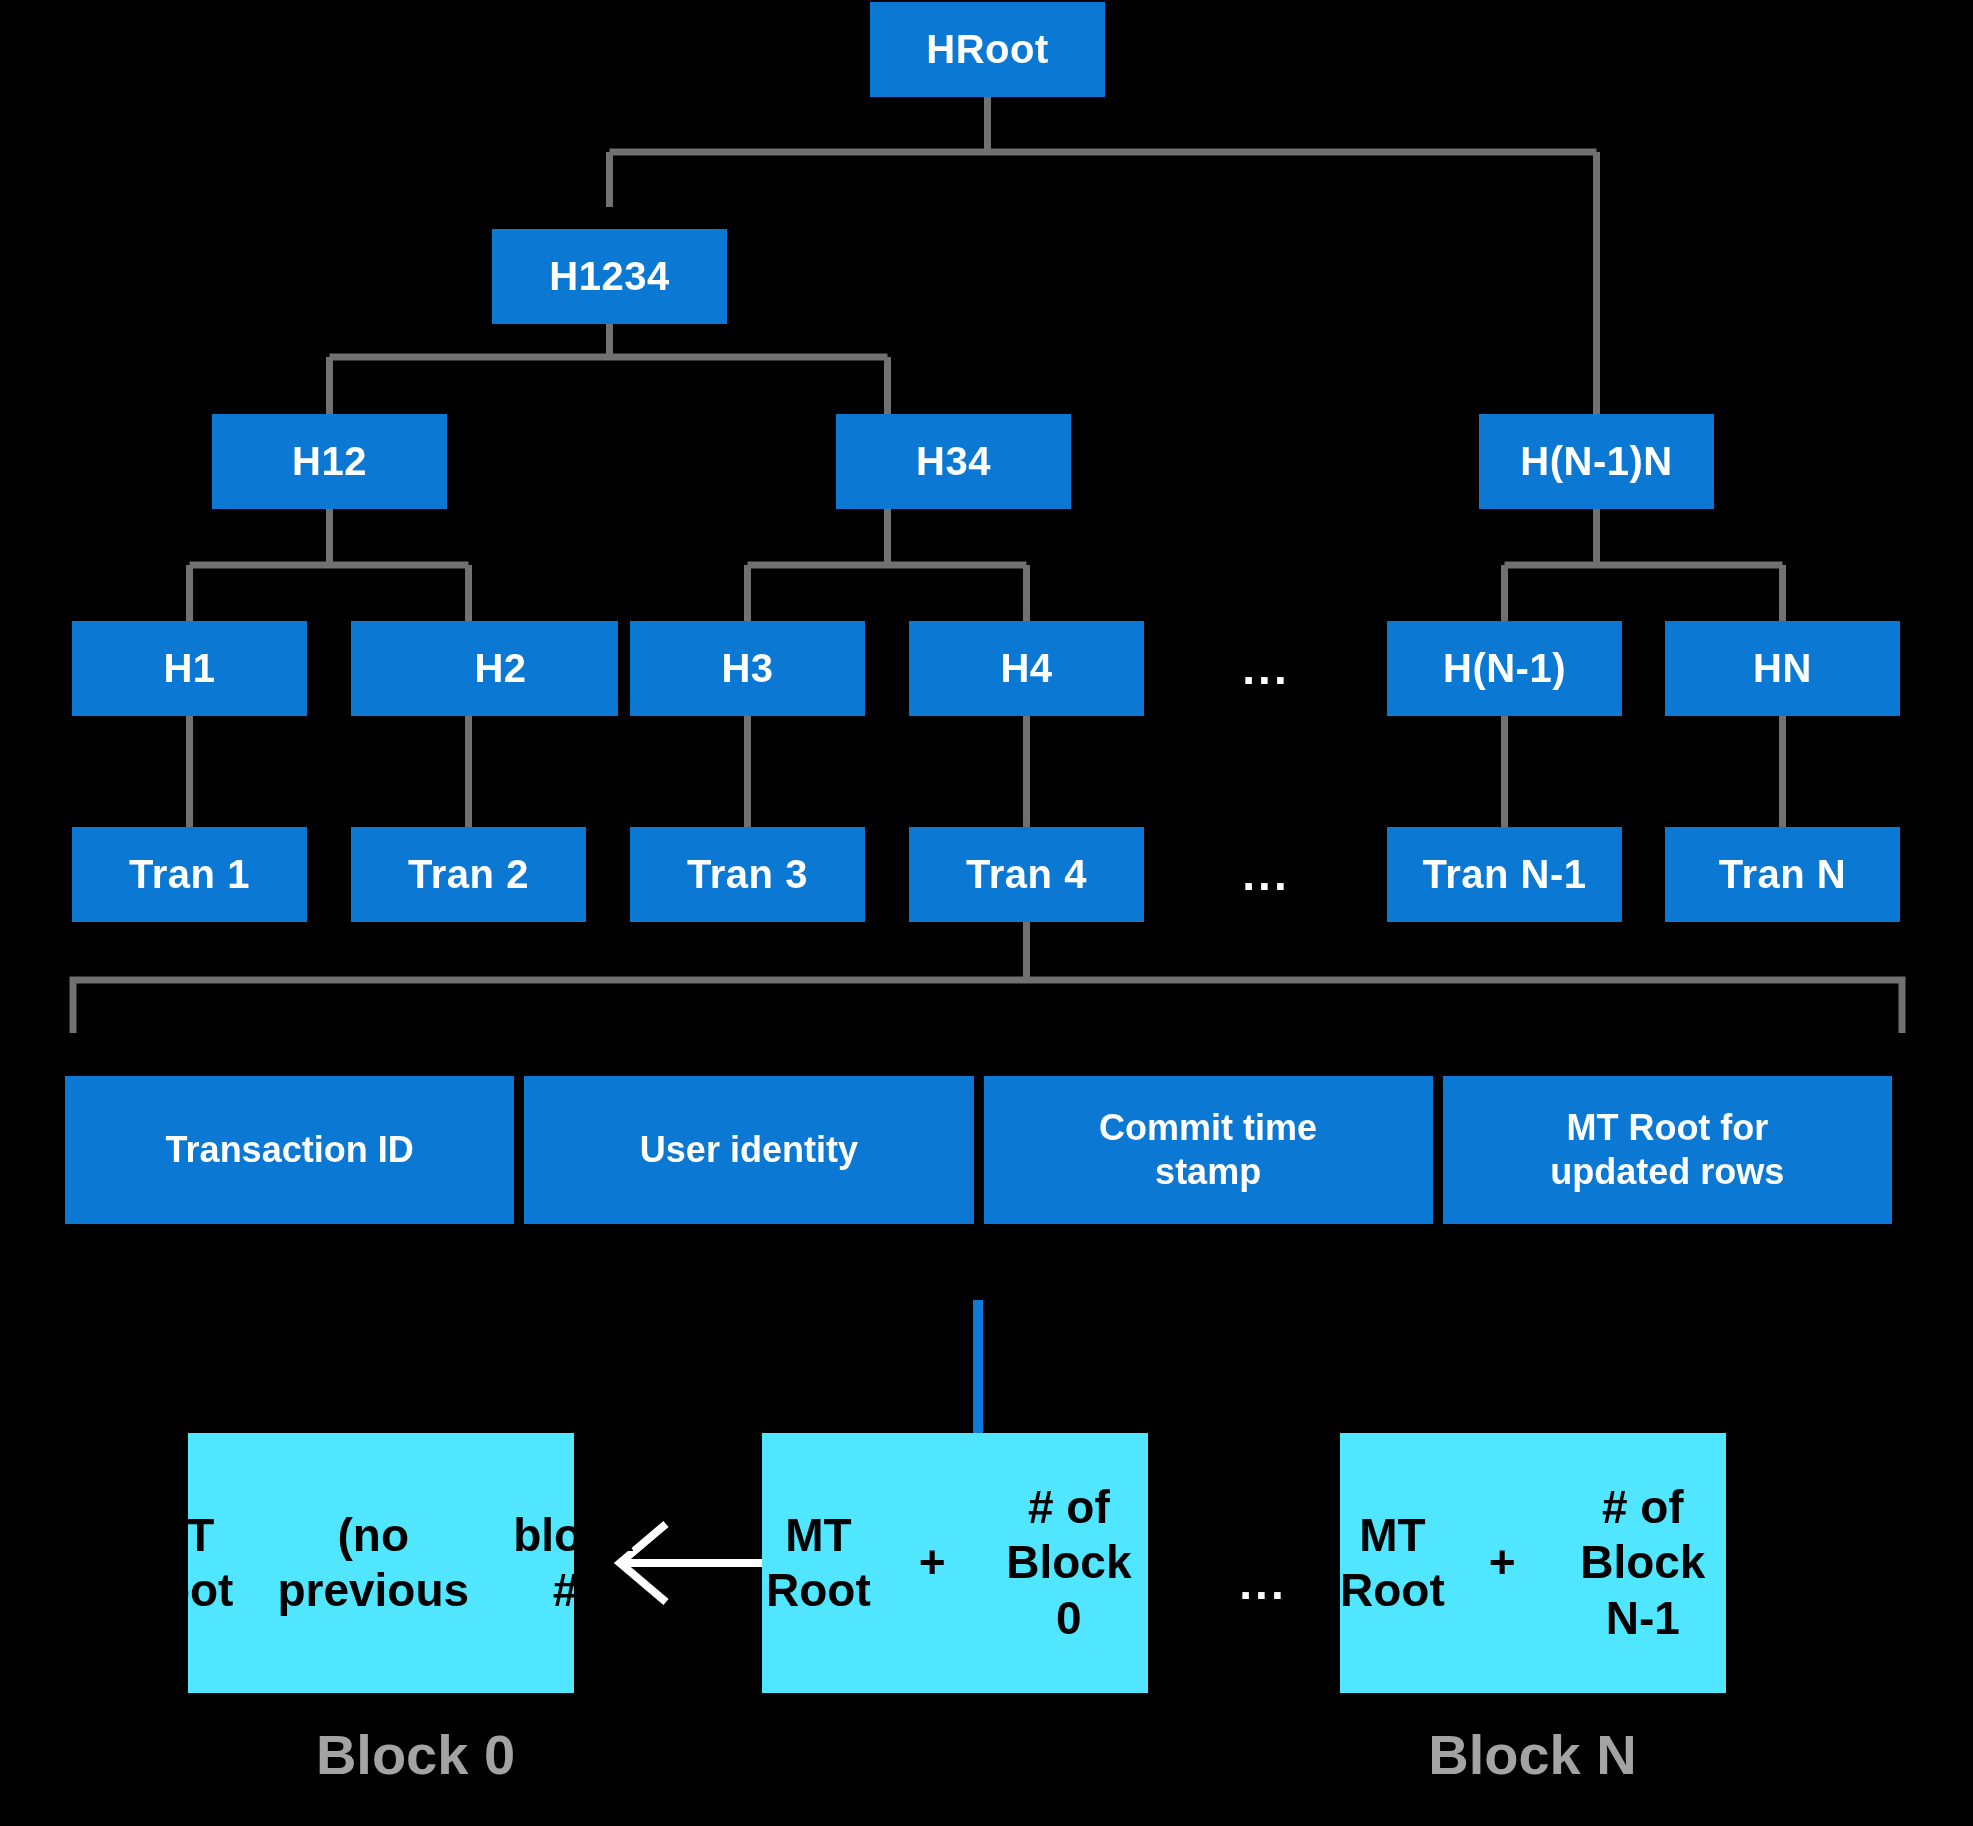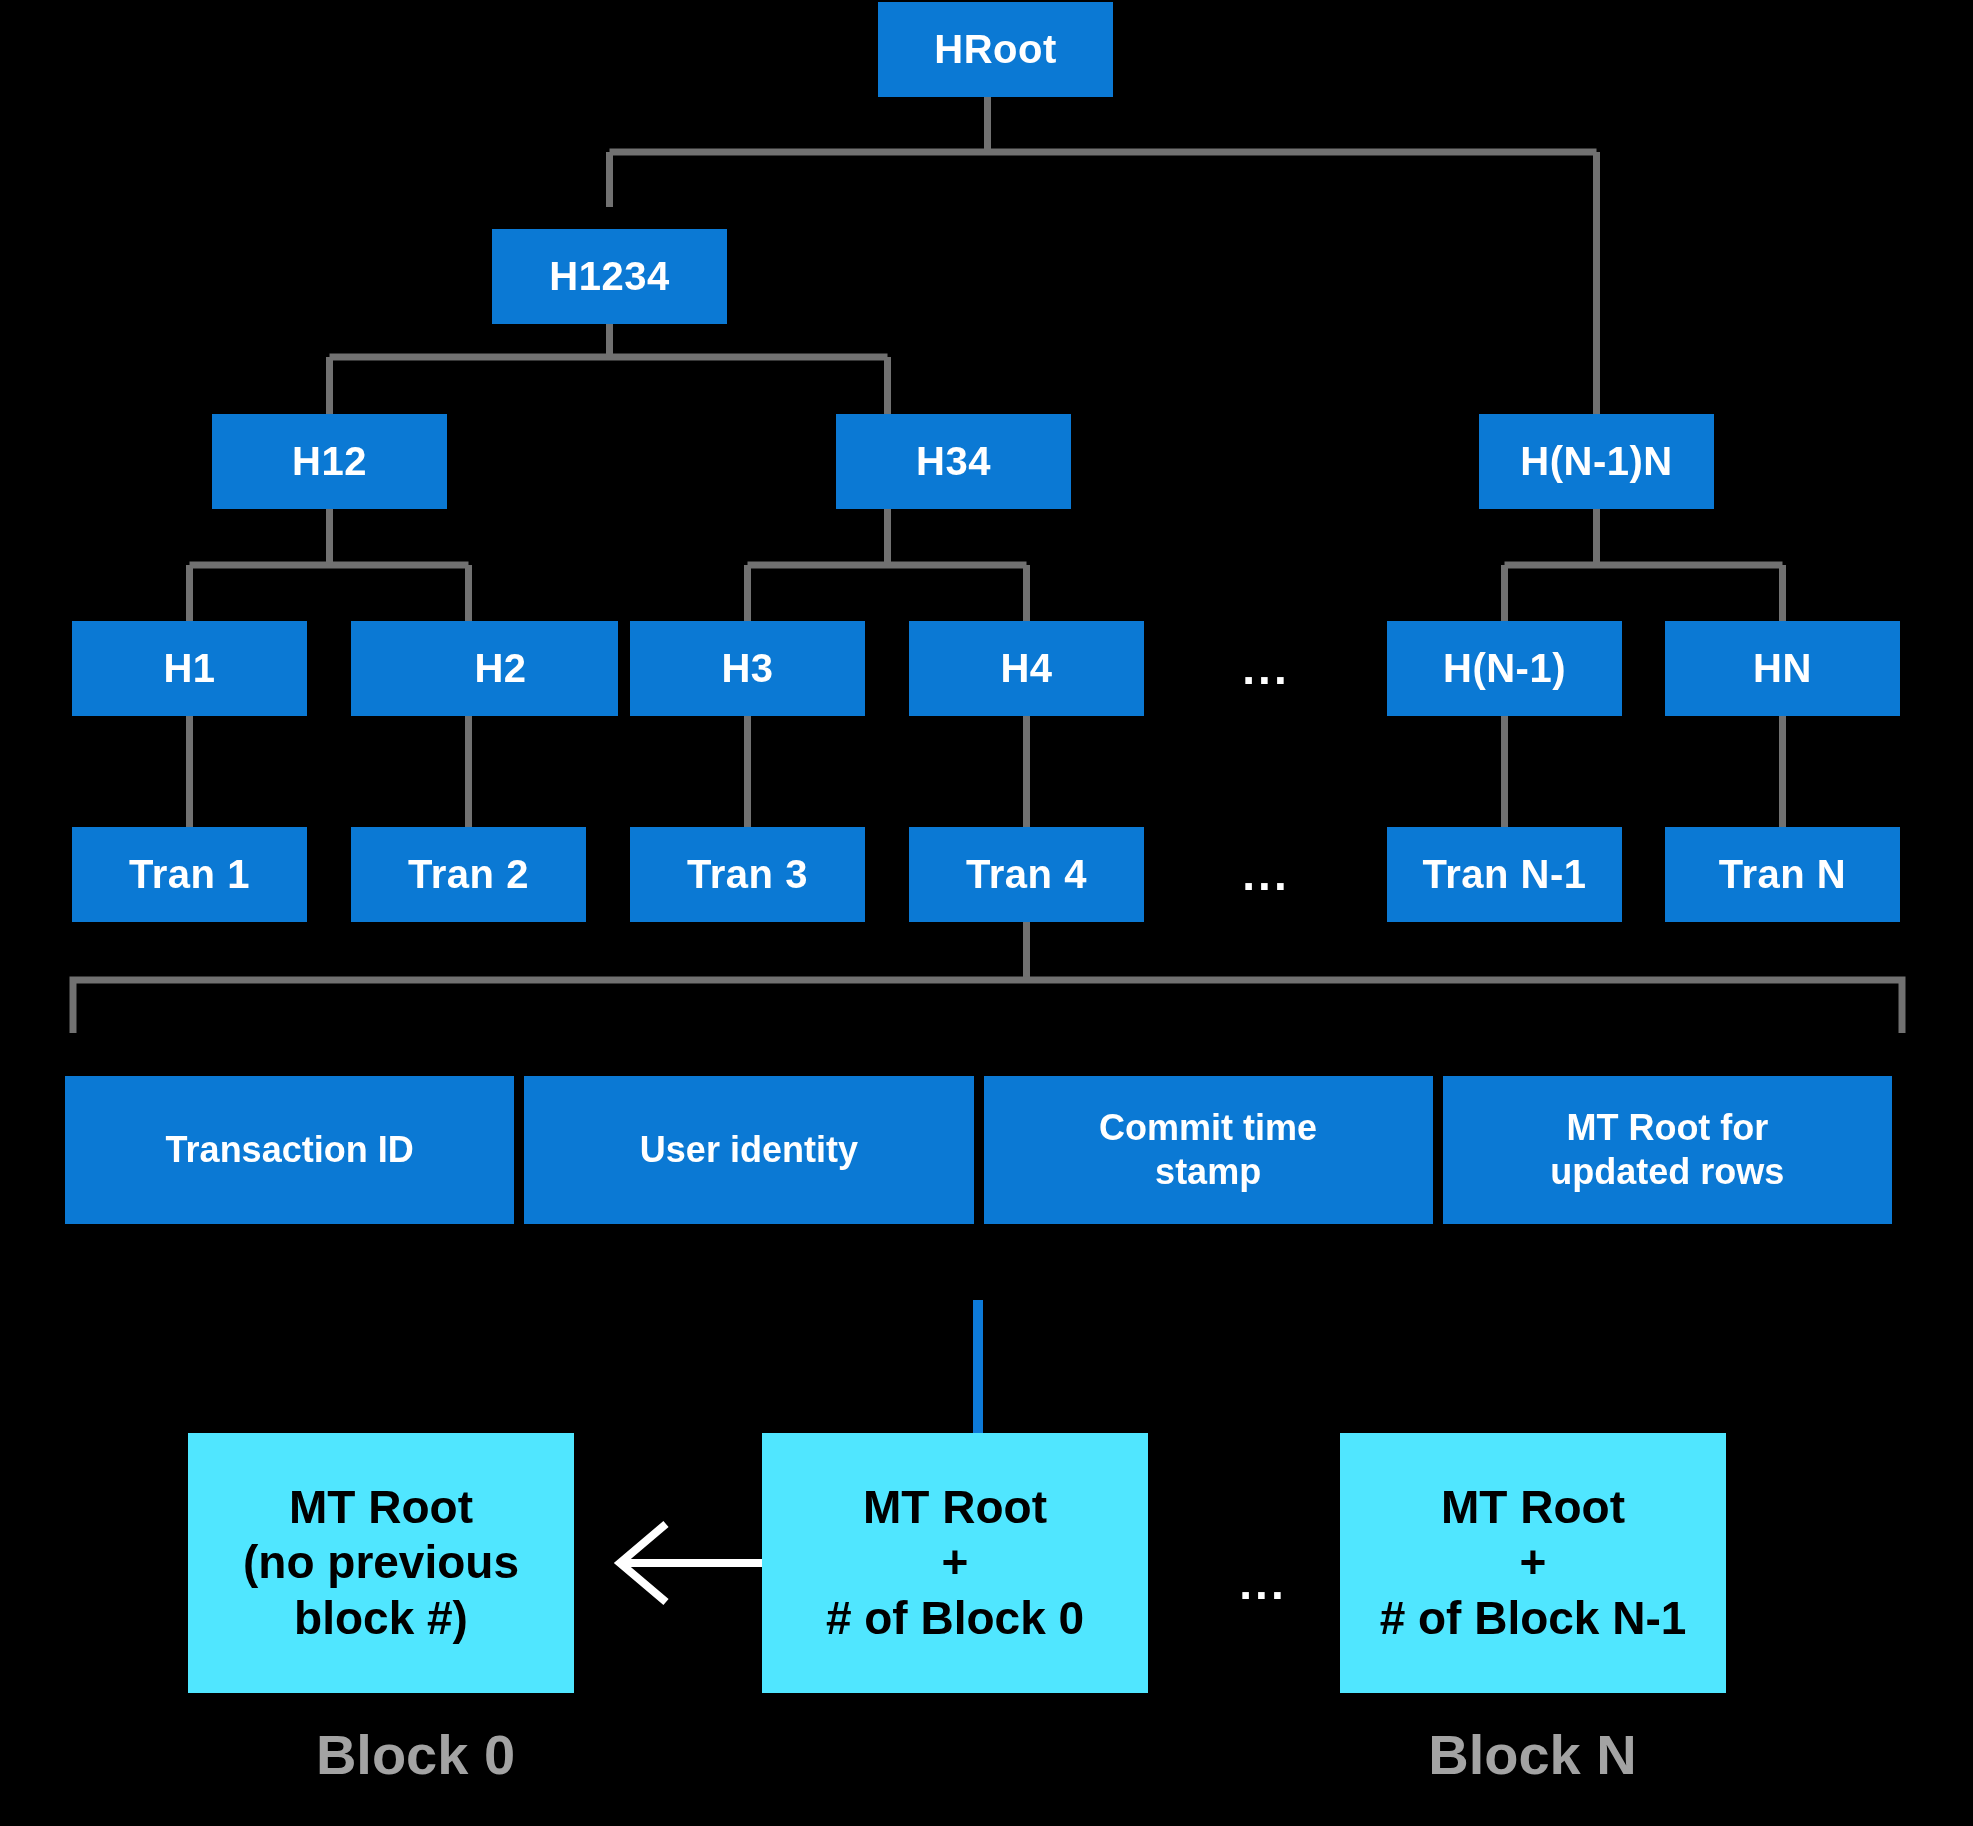--- a/index.html
+++ b/index.html
@@ -31,22 +31,22 @@
     display:flex;gap:10px;
   }
   .txcell{
     flex:1;background:var(--node-blue);color:#ffffff;
     display:flex;align-items:center;justify-content:center;text-align:center;
     font-size:36px;font-weight:600;line-height:1.22;
   }
   .txcell span{display:inline-block;max-width:280px;}
   .block{
     position:absolute;top:1433px;width:386px;height:260px;background:var(--block-cyan);
-    color:#000000;display:flex;flex-direction:column;align-items:center;justify-content:center;
-    text-align:center;font-size:46px;font-weight:600;line-height:1.2;
+    color:#000000;display:flex;flex-direction:row;align-items:center;justify-content:center;
+    text-align:center;font-size:46px;font-weight:600;line-height:1.2;gap:44px;
   }
   .block-label{
     position:absolute;top:1722px;width:425px;text-align:center;color:#a3a3a3;
     font-size:56px;font-weight:700;
   }
 </style>
 </head>
 <body>
 
 <div id="stage">
@@ -77,21 +77,21 @@
          M747.5 716 V827
          M1026.5 716 V827
          M1504.5 716 V827
          M1782.5 716 V827
          M1026.5 922 V980" fill="none" stroke="var(--connector-gray)" stroke-width="7"></path>
     <path d="M73 1033 V980 H1902 V1033" fill="none" stroke="var(--connector-gray)" stroke-width="7"></path>
     <path d="M978 1300 V1433" fill="none" stroke="var(--link-blue)" stroke-width="10"></path>
     <path d="M762 1563 H624 M666 1524 L620 1563 L666 1602" fill="none" stroke="var(--arrow-white)" stroke-width="8"></path>
   </svg>
 
-  <div class="node" style="left:870px;top:2px;margin-left:8px;">HRoot</div>
+  <div class="node" style="left:870px;top:2px;">HRoot</div>
   <div class="node" style="left:492px;top:207px;margin-top:22px;">H1234</div>
 
   <div class="node" style="left:212px;top:414px;">H12</div>
   <div class="node" style="left:792px;top:414px;margin-left:44px;">H34</div>
   <div class="node" style="left:1479px;top:414px;">H(N-1)N</div>
 
   <div class="node" style="left:72px;top:621px;">H1</div>
   <div class="node" style="left:351px;top:621px;padding-left:32px;">H2</div>
   <div class="node" style="left:630px;top:621px;">H3</div>
   <div class="node" style="left:909px;top:621px;">H4</div>

